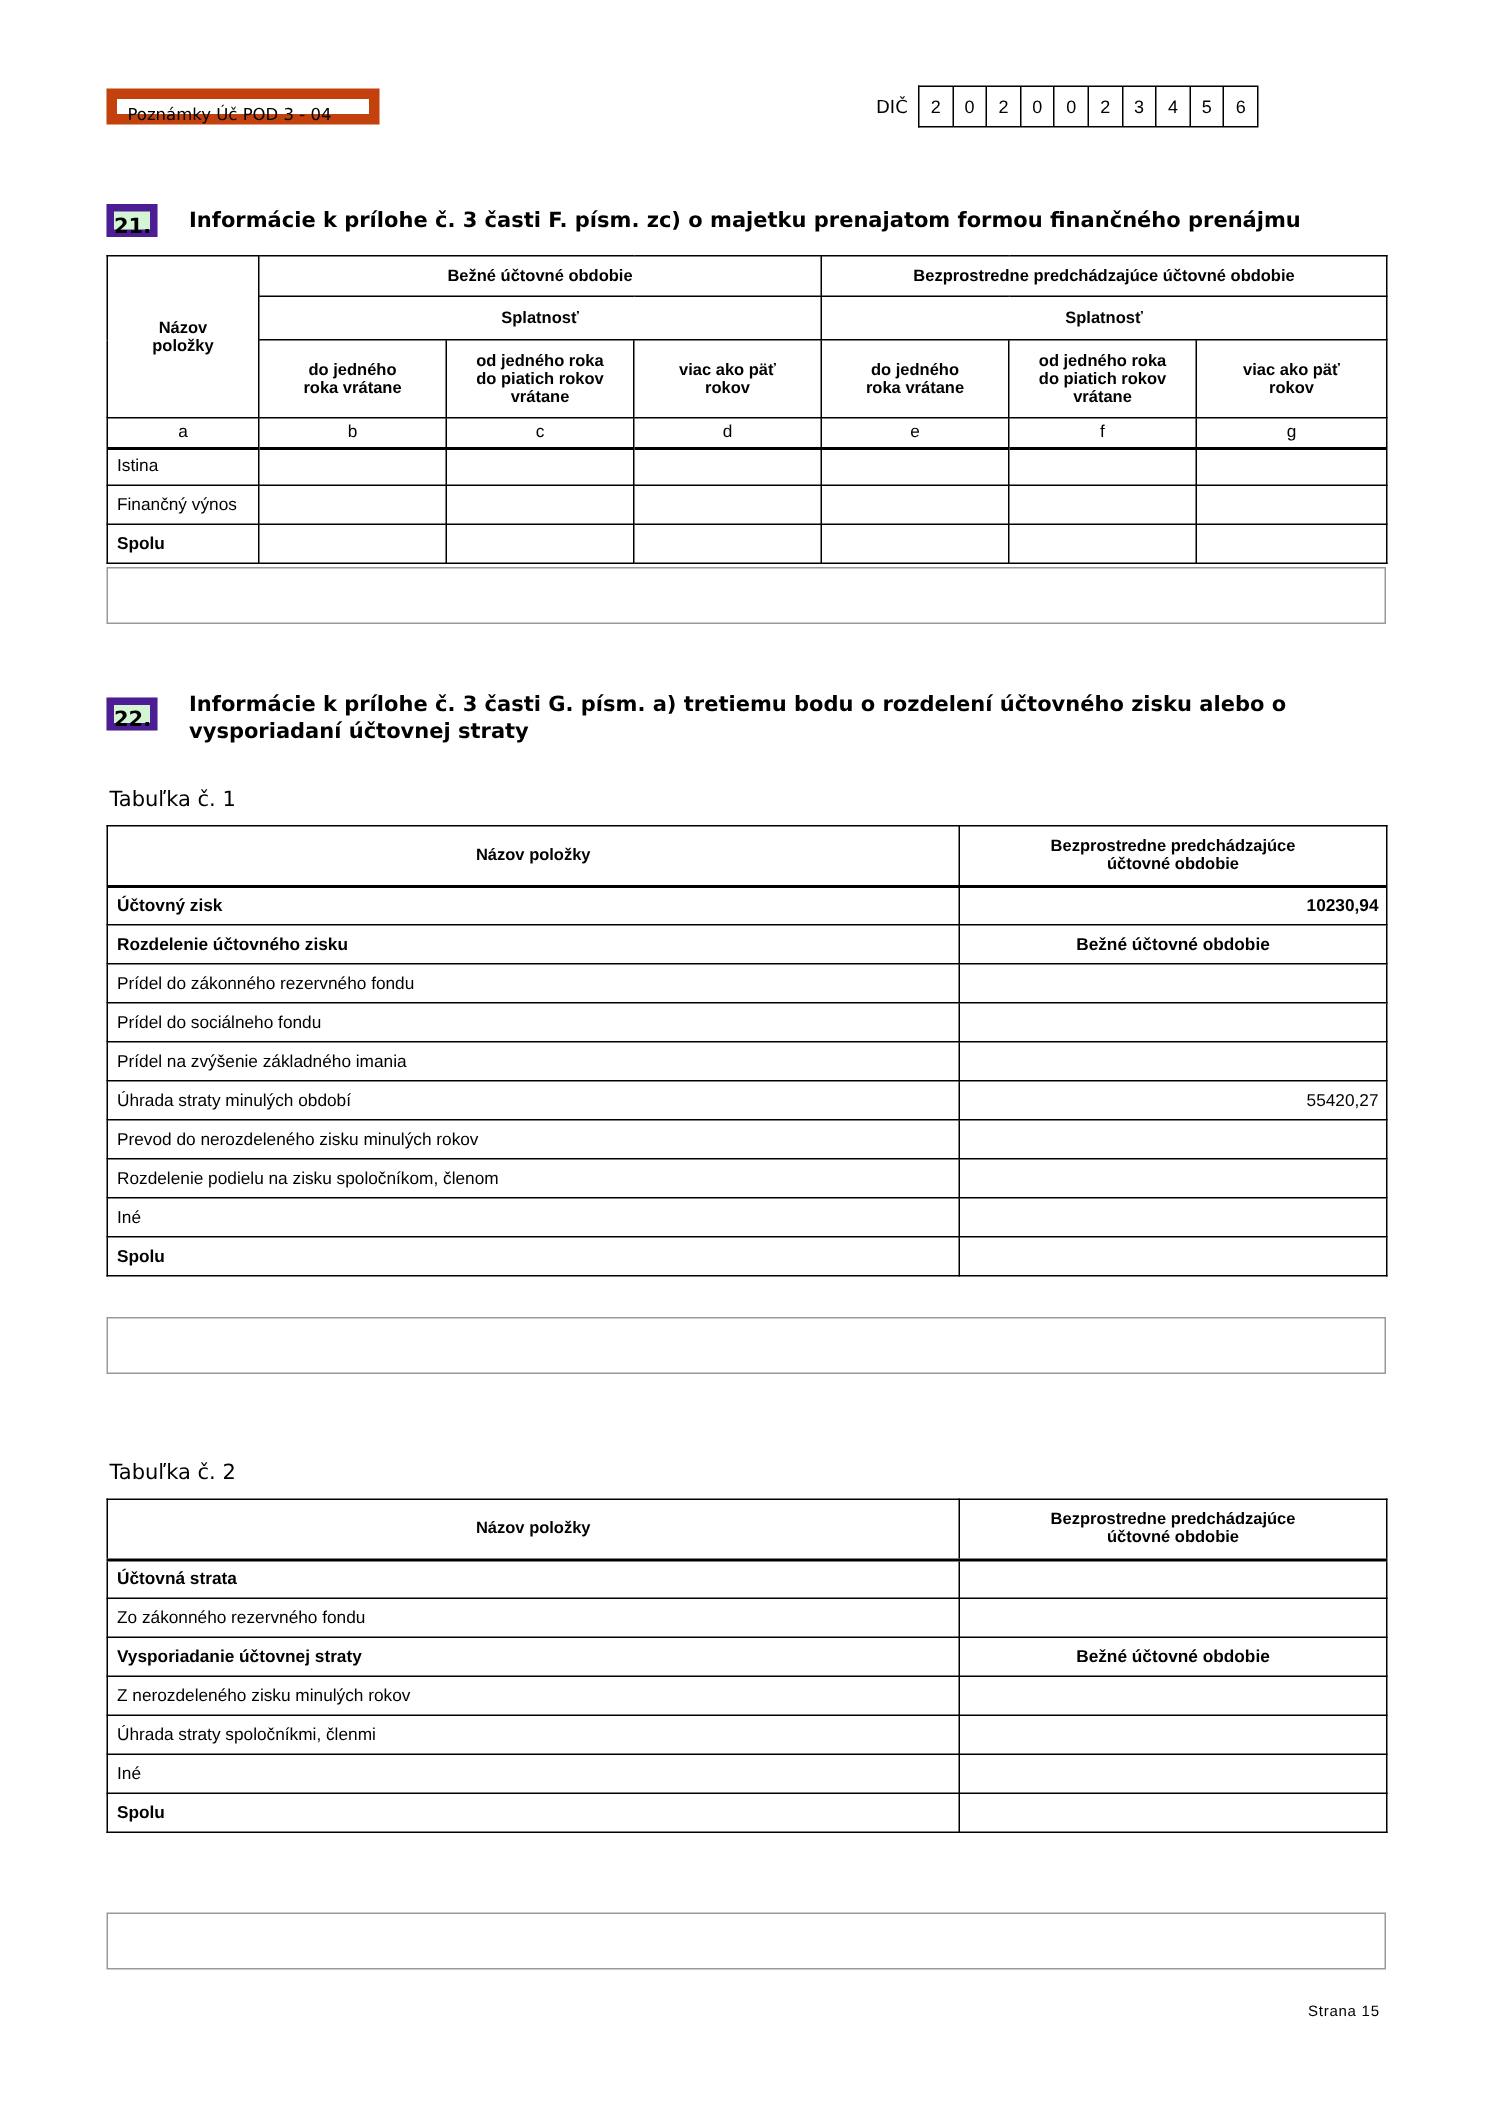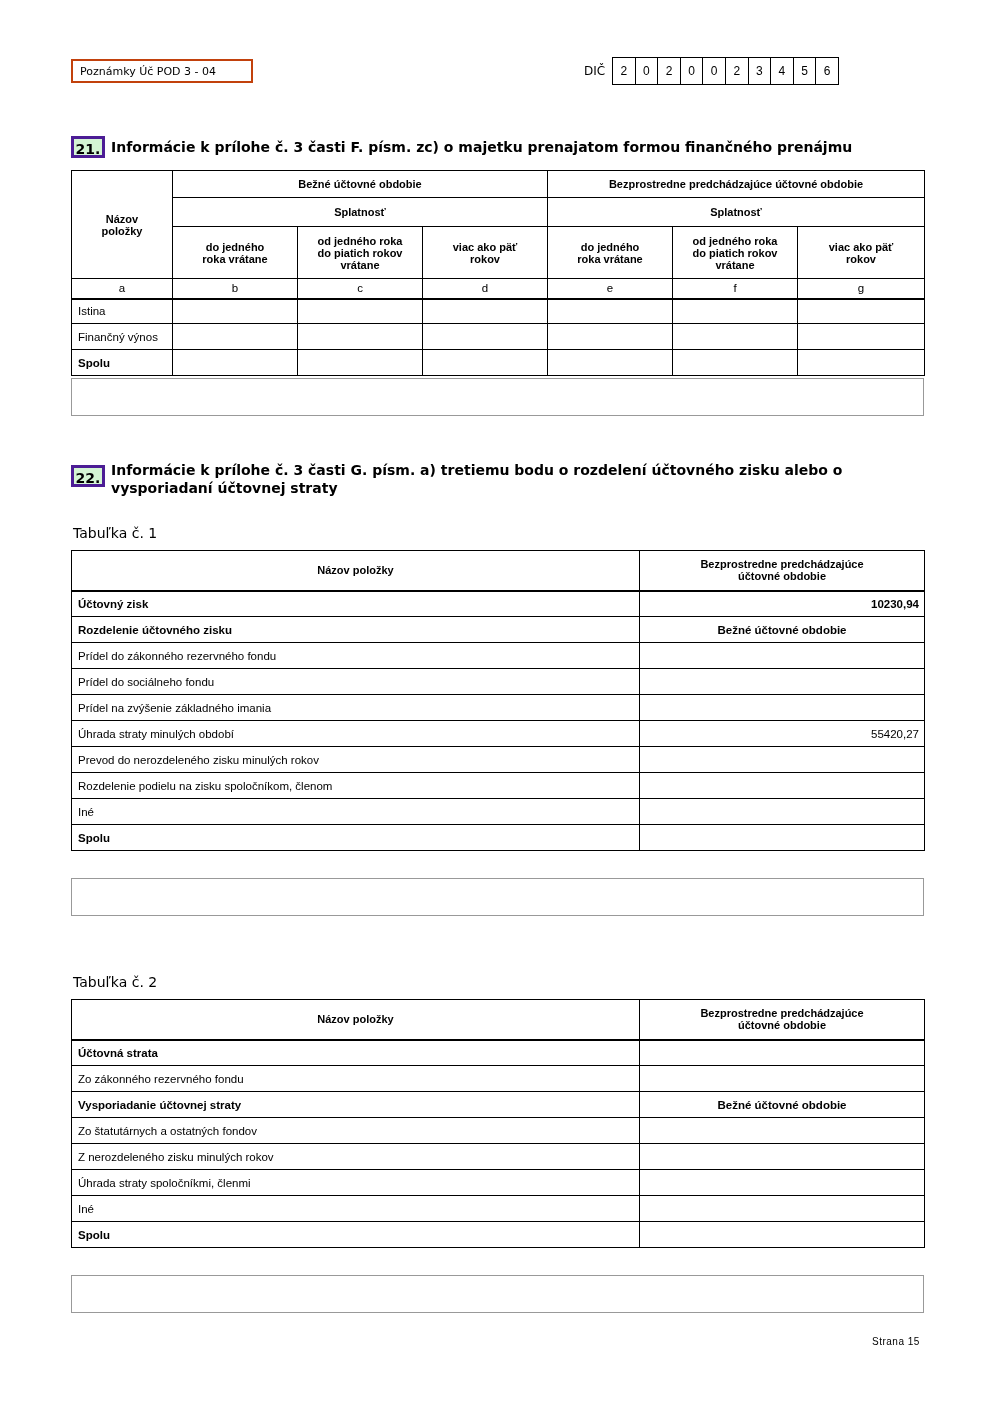--- a/index.html
+++ b/index.html
@@ -1,23 +1,23 @@
 <!DOCTYPE html>
 <html><head>
 <meta charset="utf-8">
 <style>
   * { box-sizing: border-box; margin: 0; padding: 0; }
   body { width: 992px; height: 1403px; background: #fff; position: relative; font-family: "Liberation Sans", sans-serif; color: #000; }
   .abs { position: absolute; }
-  .form-id { left: 71px; top: 59px; width: 182px; height: 24px; border: 2px solid #c2410c; font-family: "DejaVu Sans", sans-serif; font-size: 11px; padding: 4px 0 0 7px; }
+  .form-id { left: 71px; top: 59px; width: 182px; height: 24px; border: 7px solid #c2410c; font-family: "DejaVu Sans", sans-serif; font-size: 11px; padding: 4px 0 0 7px; }
   .dic-label { left: 584px; top: 64px; font-family: "DejaVu Sans", sans-serif; font-size: 12px; }
   .dic-boxes { left: 612px; top: 57px; display: flex; border: 1px solid #000; border-right: none; }
   .dic-box { width: 22.6px; height: 26px; border-right: 1px solid #000; text-align: center; font-size: 12px; line-height: 26px; }
   .sec-head { display: flex; align-items: flex-start; }
-  .badge { width: 34px; height: 22px; border: 3px solid #4c1d95; background: #d4f5d4; font-family: "DejaVu Sans", sans-serif; font-weight: bold; font-size: 14px; text-align: center; line-height: 20px; margin-right: 6px; }
+  .badge { width: 34px; height: 22px; border: 5px solid #4c1d95; background: #d4f5d4; font-family: "DejaVu Sans", sans-serif; font-weight: bold; font-size: 14px; text-align: center; line-height: 20px; margin-right: 21px; }
   .sec-title { font-family: "DejaVu Sans", sans-serif; font-weight: bold; font-size: 14px; line-height: 18px; }
   table { border-collapse: collapse; table-layout: fixed; }
   td, th { border: 1px solid #000; font-size: 11.5px; }
   .t21 { left: 71px; top: 170px; width: 853px; }
   .t21 th { font-weight: bold; text-align: center; font-size: 11px; }
   .t21 td.lbl { padding-left: 6px; margin-top: 16px; }
   .t21 .letters td { text-align: center; height: 20px; border-bottom: 2px solid #000; }
   .note { border: 1px solid #999; height: 38px; width: 853px; left: 71px; }
   .tab-label { font-family: "DejaVu Sans", sans-serif; font-size: 14px; left: 73px; }
   .t22 { left: 71px; width: 853px; }
@@ -198,24 +198,20 @@
       </tr>
   <tr>
         <td>Zo zákonného rezervného fondu</td>
         <td class="num"></td>
       </tr>
   <tr>
         <td class="b">Vysporiadanie účtovnej straty</td>
         <td class="ctr">Bežné účtovné obdobie</td>
       </tr>
   <tr>
-        <td>Zo štatutárnych a ostatných fondov</td>
-        <td class="num"></td>
-      </tr>
-  <tr>
         <td>Z nerozdeleného zisku minulých rokov</td>
         <td class="num"></td>
       </tr>
   <tr>
         <td>Úhrada straty spoločníkmi, členmi</td>
         <td class="num"></td>
       </tr>
   <tr>
         <td>Iné</td>
         <td class="num"></td>

